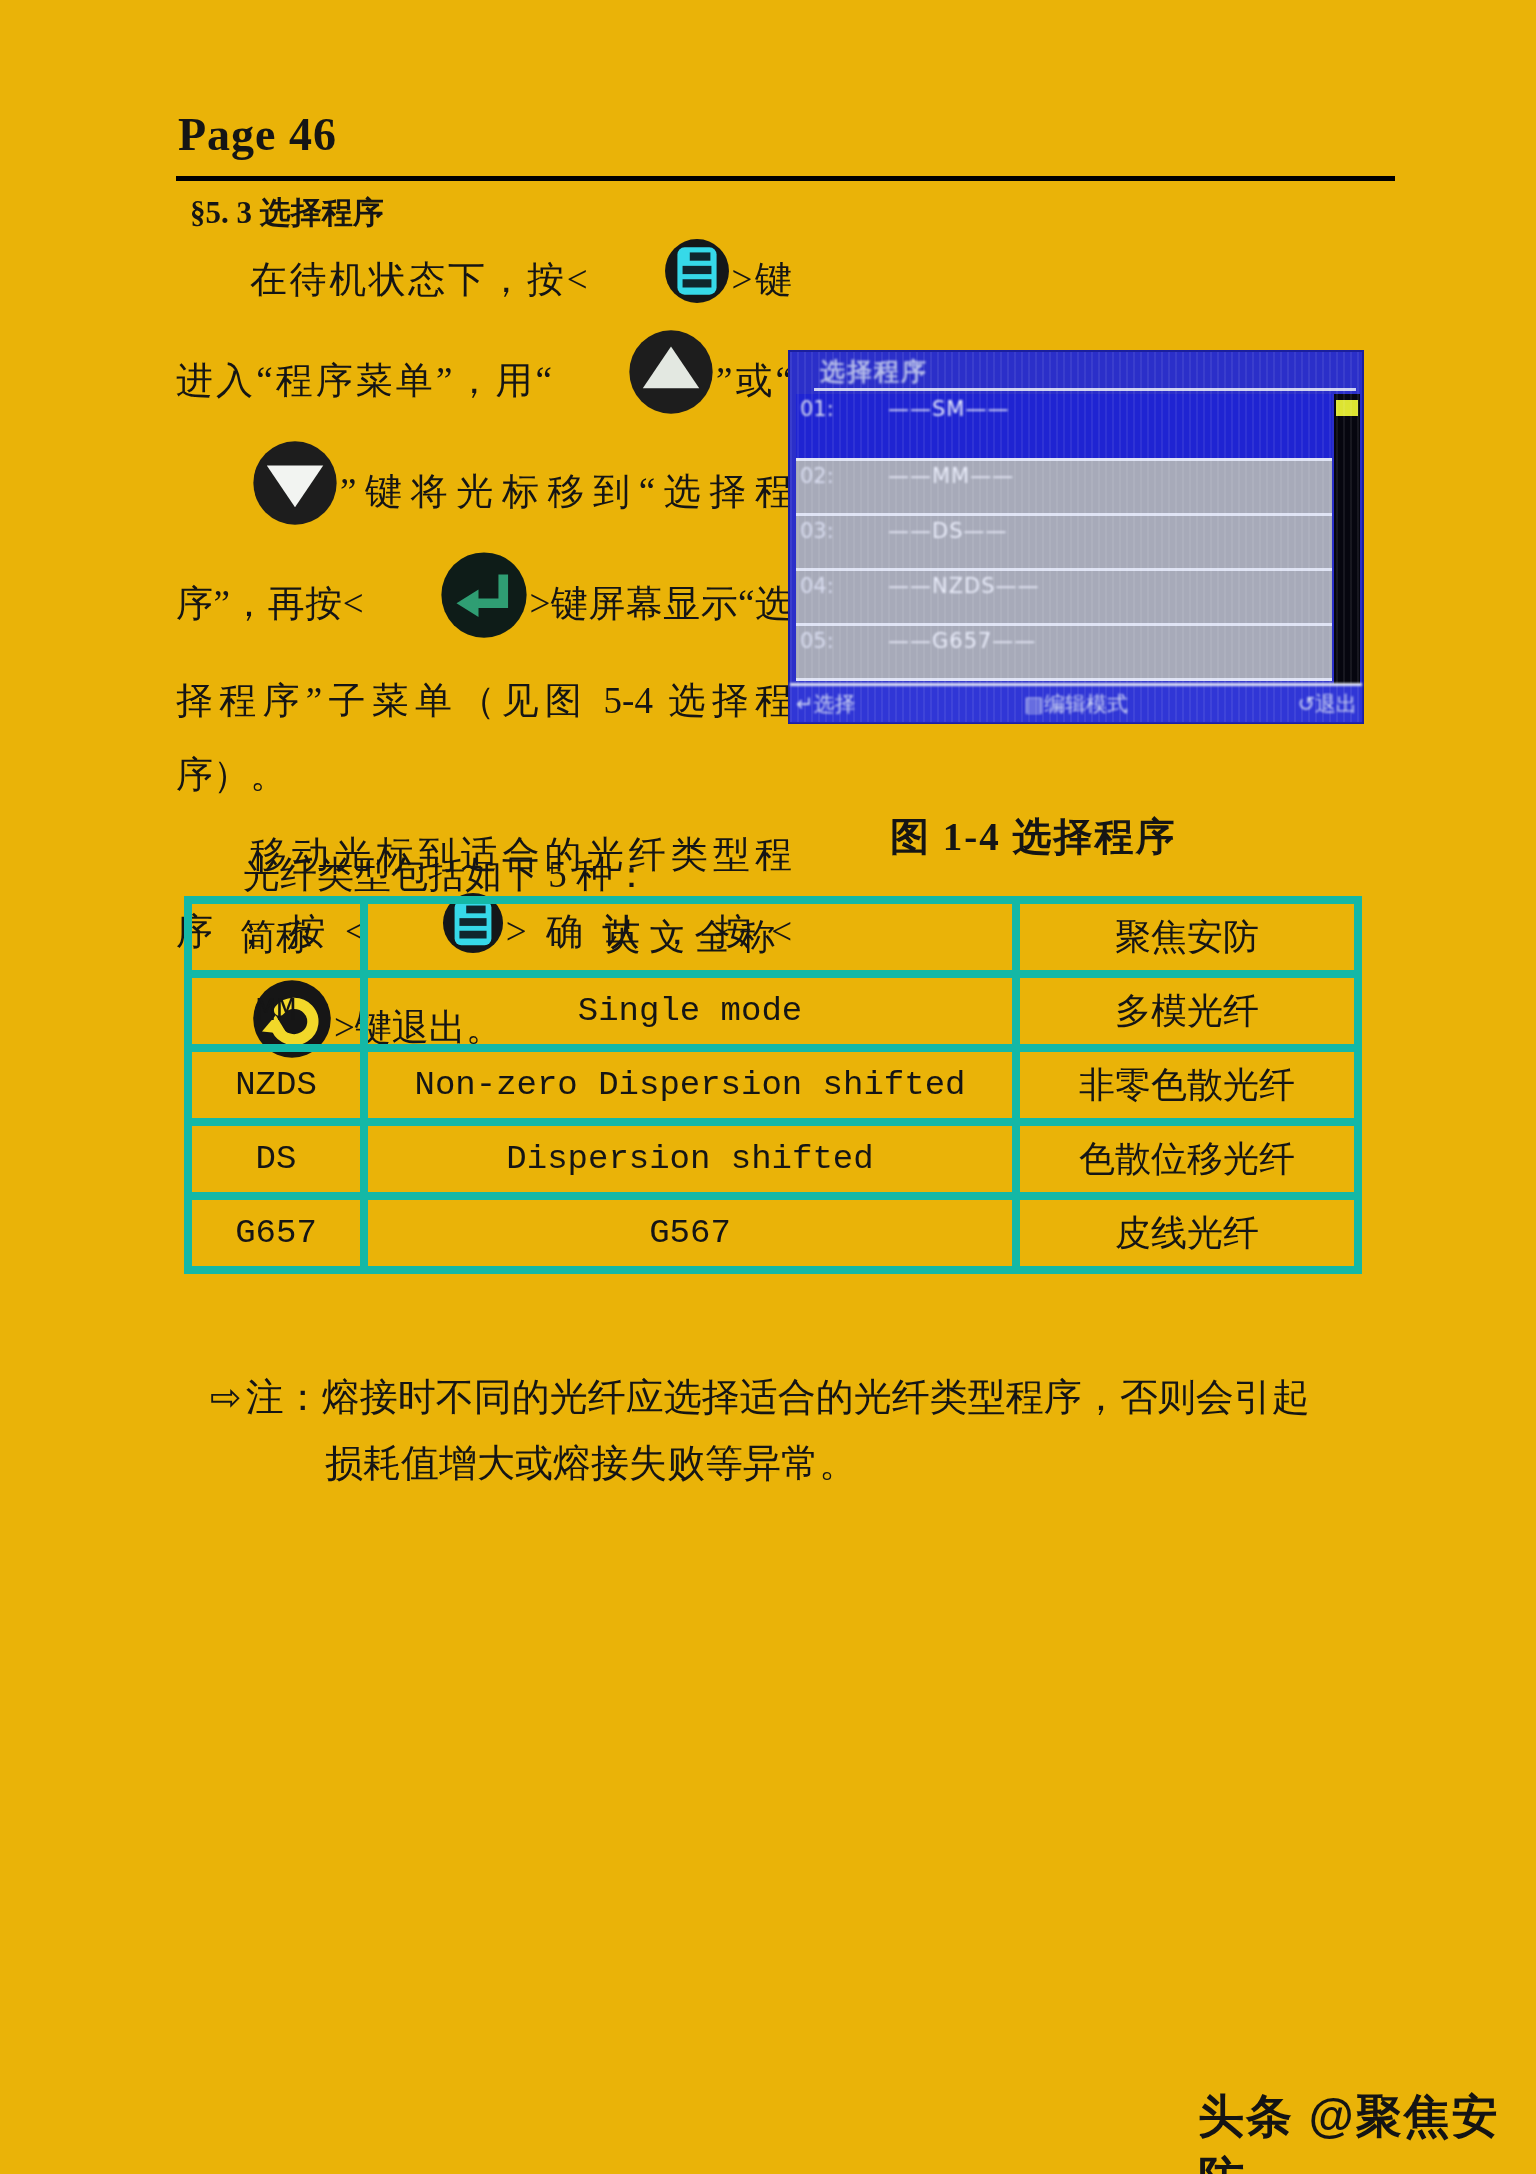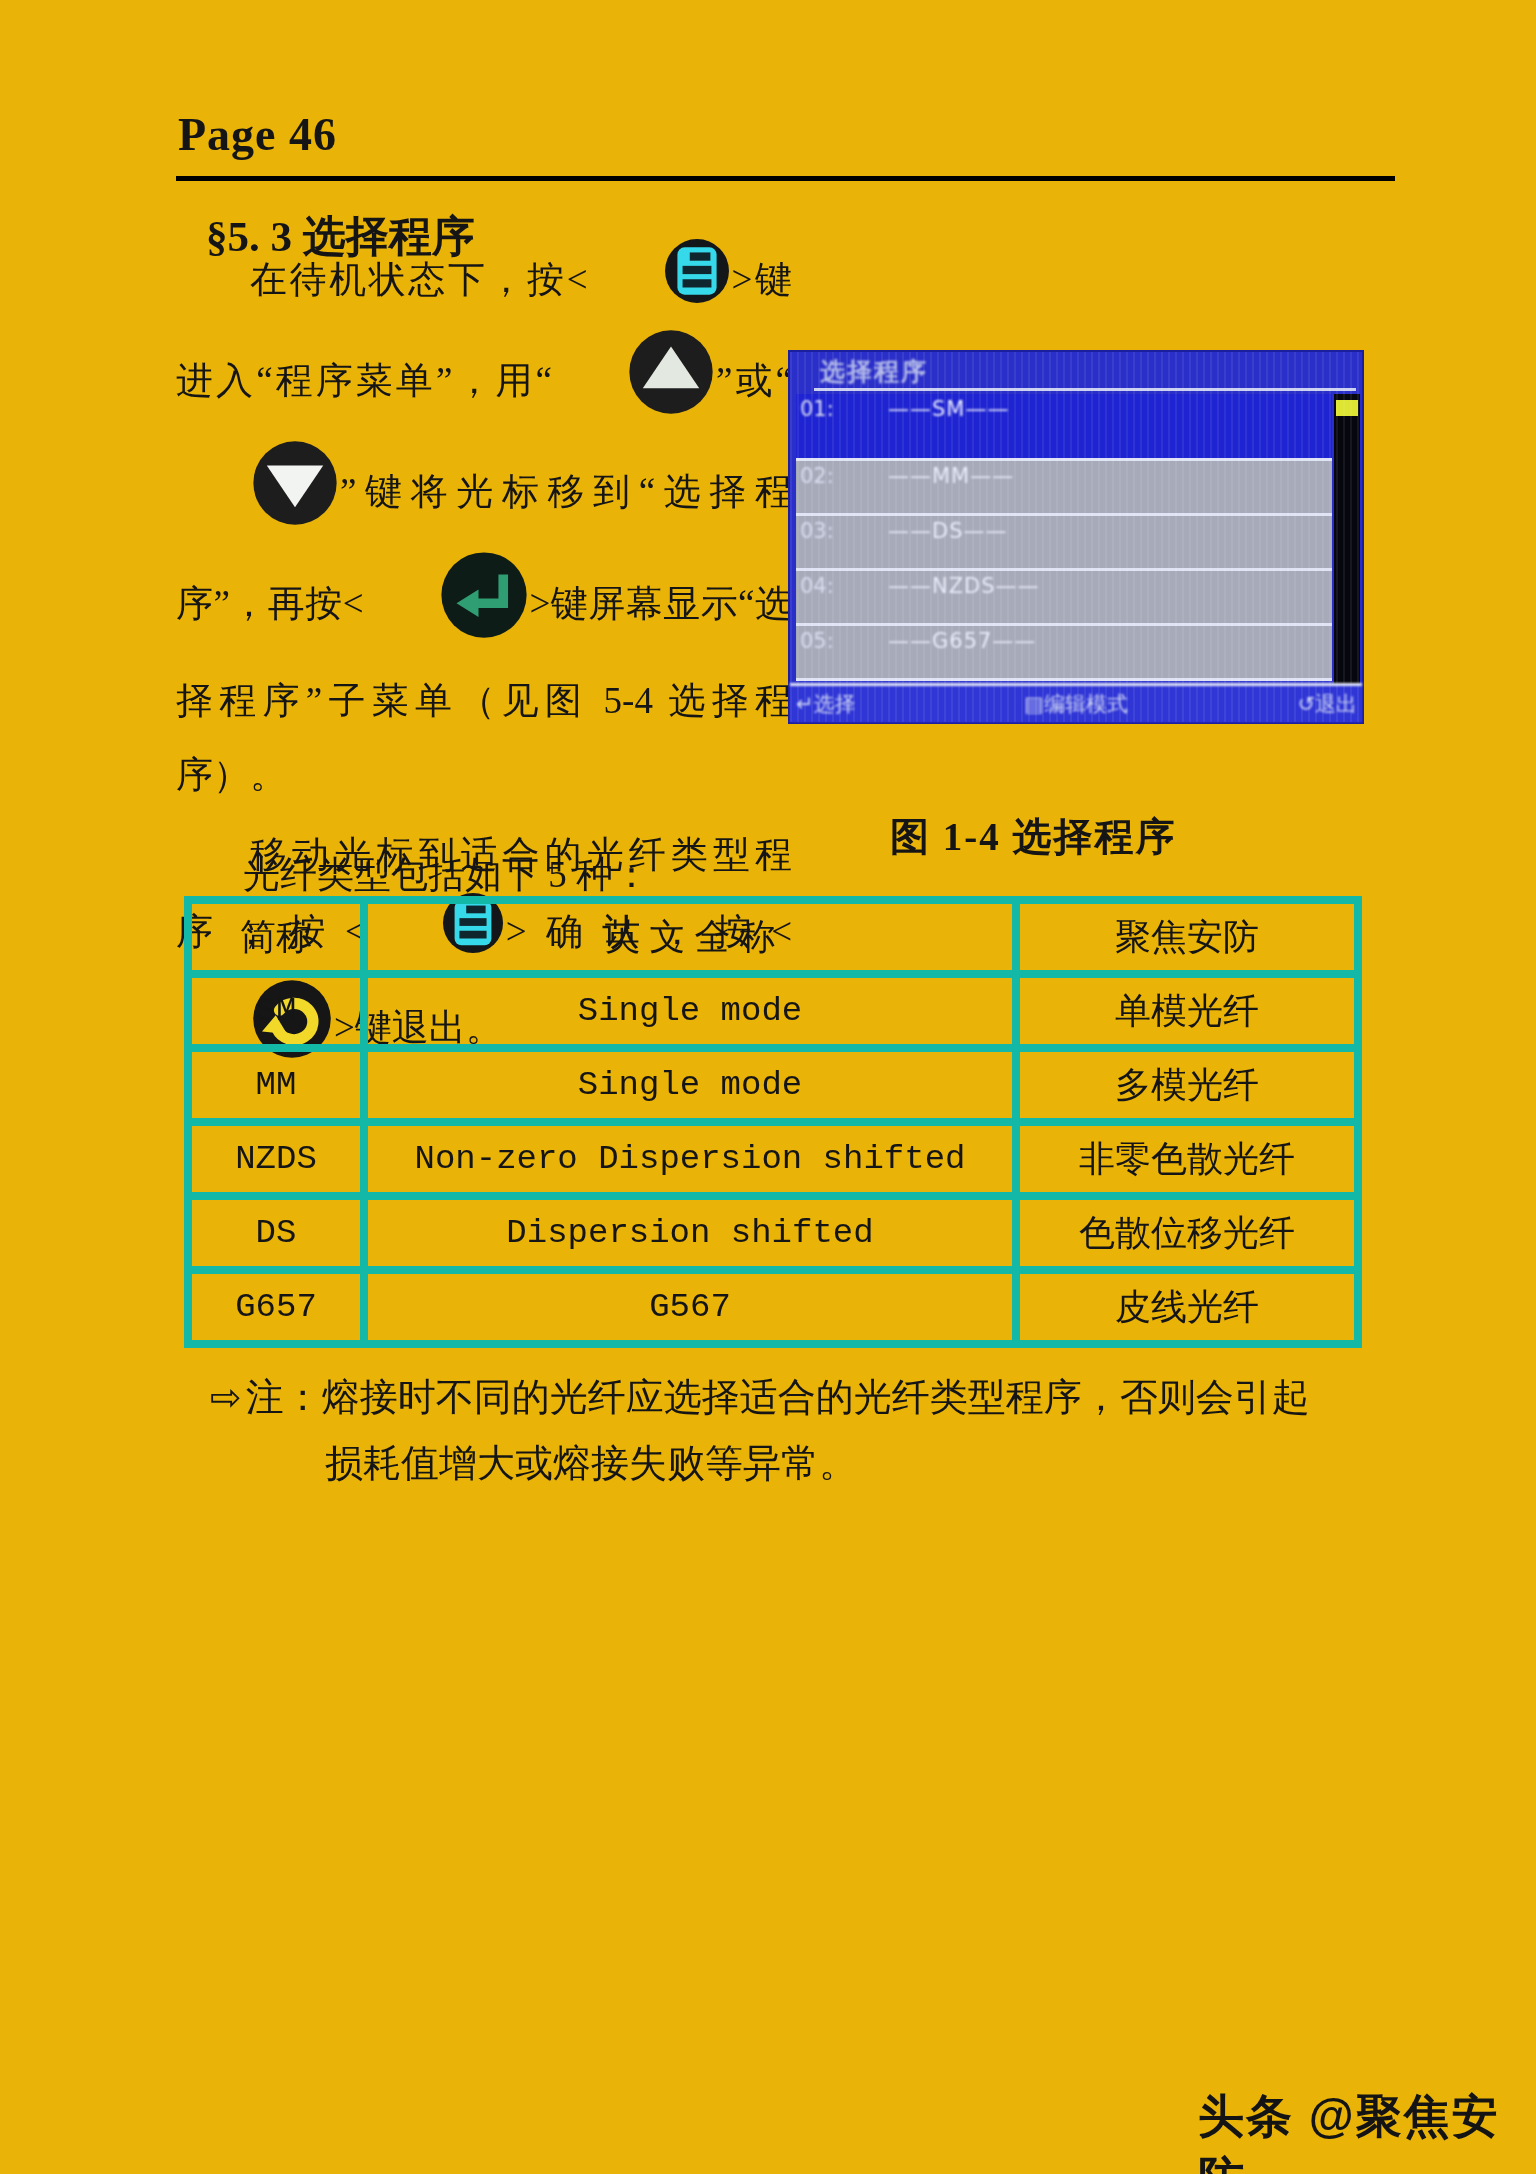--- a/index.html
+++ b/index.html
@@ -4,21 +4,21 @@
 <style>
   html,body{margin:0;padding:0;background:#888;}
   .page{
     position:relative;width:1536px;height:2174px;background:#eab308;
     font-family:"Liberation Serif","DejaVu Serif",serif;color:#151515;
     overflow:hidden;margin:0 auto;
   }
   
   .page-header{position:absolute;left:178px;top:108px;font-size:46px;font-weight:bold;letter-spacing:1px;}
   .header-rule{position:absolute;left:176px;top:176px;width:1219px;height:5px;background:#000;}
-  .section-title{position:absolute;left:190px;top:192px;font-size:43px;font-weight:600;margin:16px;}
+  .section-title{position:absolute;left:190px;top:192px;font-size:31px;font-weight:600;margin:0;}
   
   .body-col{position:absolute;left:176px;top:238px;width:616px;font-size:37px;line-height:74px;text-align:justify;}
   .body-col p{margin:0 0 6px 0;text-indent:2em;}
   .kicon{display:inline-block;vertical-align:middle;margin:0 2px;}
   
   .screen{
     position:absolute;left:788px;top:350px;width:576px;height:374px;
     background:#2b2fc9;border:2px solid #1b1f9e;box-sizing:border-box;
     font-family:"DejaVu Sans","Liberation Sans",sans-serif;
   }
@@ -152,25 +152,20 @@
         <col class="col-en">
         <col class="col-cn">
       </colgroup>
     <tbody>
         <tr>
       <th>简称</th>
       <th>英 文 全 称</th>
       <th>聚焦安防</th>
     </tr>
     <tr>
-      <td class="latin">SM</td>
-      <td class="latin">Single mode</td>
-      <td>单模光纤</td>
-    </tr>
-    <tr>
       <td class="latin">MM</td>
       <td class="latin">Single mode</td>
       <td>多模光纤</td>
     </tr>
     <tr>
       <td class="latin">NZDS</td>
       <td class="latin">Non-zero Dispersion shifted</td>
       <td>非零色散光纤</td>
     </tr>
     <tr>

